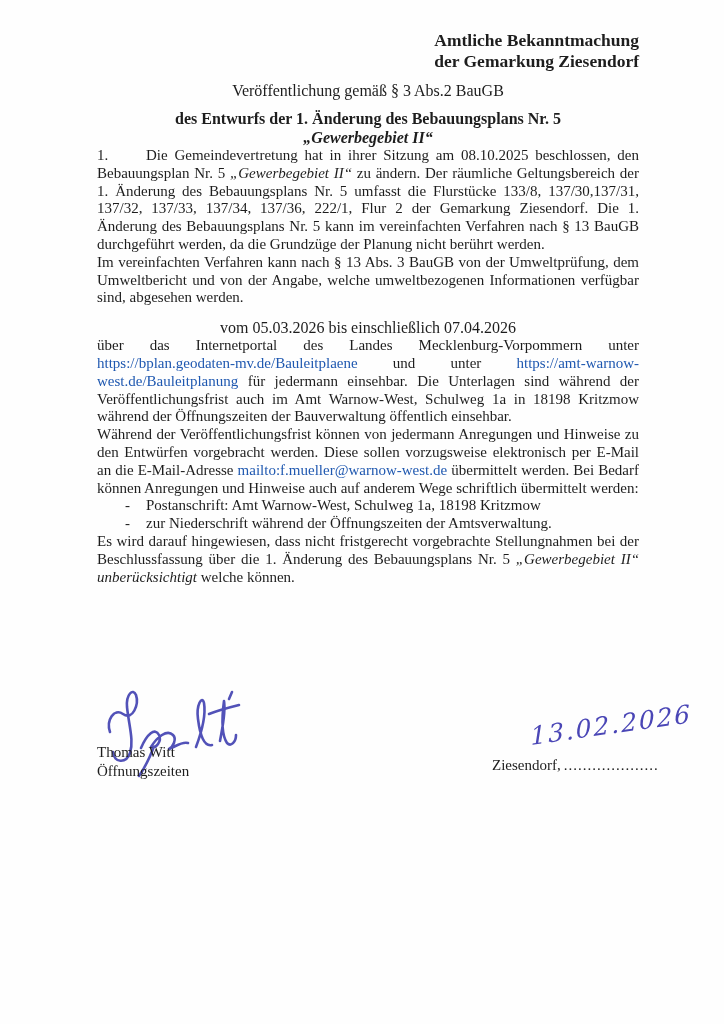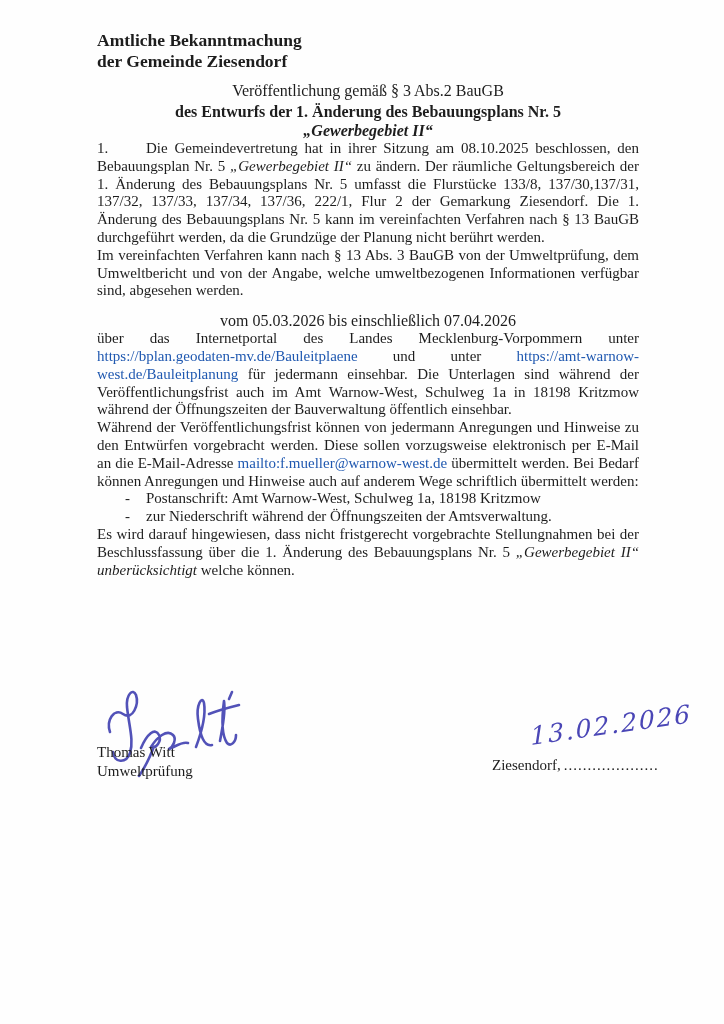--- a/index.html
+++ b/index.html
@@ -13,38 +13,38 @@
     height: 1024px;
     background: #fefefe;
     color: #1d1d1d;
     font-family: "Liberation Serif", "DejaVu Serif", serif;
     overflow: hidden;
   }
   .content {
     padding: 30px 85px 0 97px;
   }
   .title {
-    text-align: left;
+    text-align: right;
     font-weight: 700;
     font-size: 17.5px;
     line-height: 21px;
   }
   .subtitle {
     text-align: center;
     font-weight: 400;
     font-size: 16px;
     line-height: 19px;
     margin-top: 9px;
   }
   .subject {
     text-align: center;
     font-weight: 700;
     font-size: 16px;
     line-height: 19px;
-    margin-top: 2px;
+    margin-top: 9px;
   }
   .subject .itl {
     font-style: italic;
   }
   .para {
     font-size: 15px;
     line-height: 17.8px;
     text-align: justify;
   }
   .num {
@@ -107,21 +107,21 @@
   }
 </style>
 </head>
 <body>
 
 <div class="page">
   <div class="content">
 
     <div class="title">
       <div>Amtliche Bekanntmachung</div>
-      <div>der Gemeinde Ziesendorf</div>
+      <div>der Gemarkung Ziesendorf</div>
     </div>
 
     <div class="subtitle">Veröffentlichung gemäß § 3 Abs.2 BauGB</div>
 
     <div class="subject">
       <div>des Entwurfs der 1. Änderung des Bebauungsplans Nr. 5</div>
       <div class="itl">„Gewerbegebiet II“</div>
     </div>
 
     <div class="para"><span class="num">1.</span><span>Die Gemeindevertretung hat in ihrer Sitzung am 08.10.2025 beschlossen, den Bebauungsplan Nr. 5 </span><span class="em">„Gewerbegebiet II“</span><span> zu ändern. Der räumliche Geltungsbereich der 1. Änderung des Bebauungsplans Nr. 5 umfasst die Flurstücke 133/8, 137/30,137/31, 137/32, 137/33, 137/34, 137/36, 222/1, Flur 2 der Gemarkung Ziesendorf. Die 1. Änderung des Bebauungsplans Nr. 5 kann im vereinfachten Verfahren nach § 13 BauGB durchgeführt werden, da die Grundzüge der Planung nicht berührt werden.</span></div>
@@ -155,20 +155,20 @@
     <path d="M38,62 C44,48 52,41 56,49 C59,55 53,63 48,61 C54,51 64,43 70,49 C74,53 70,61 66,63 C72,61 79,55 85,57"></path>
     <path d="M93,61 C99,45 103,29 101,17 C99,9 93,19 95,33 C97,49 101,61 109,59"></path>
     <path d="M117,55 C119,43 123,27 121,15 C119,30 118,48 124,57 C128,61 133,56 133,49"></path>
     <path d="M106,28 C116,24 128,21 136,19"></path>
     <path d="M129,6 L126,13"></path>
     <path d="M50,63 C46,73 41,83 36,90"></path>
   </svg>
 
   <div class="sig-block">
     <div>Thomas Witt</div>
-    <div>Umweltprüfung</div>
+    <div>Öffnungszeiten</div>
   </div>
 
   <div class="hand-date">13.02.2026</div>
 
   <div class="place-line"><span>Ziesendorf,</span><span class="dots">....................</span></div>
 
 </div>
 
 </body></html>

